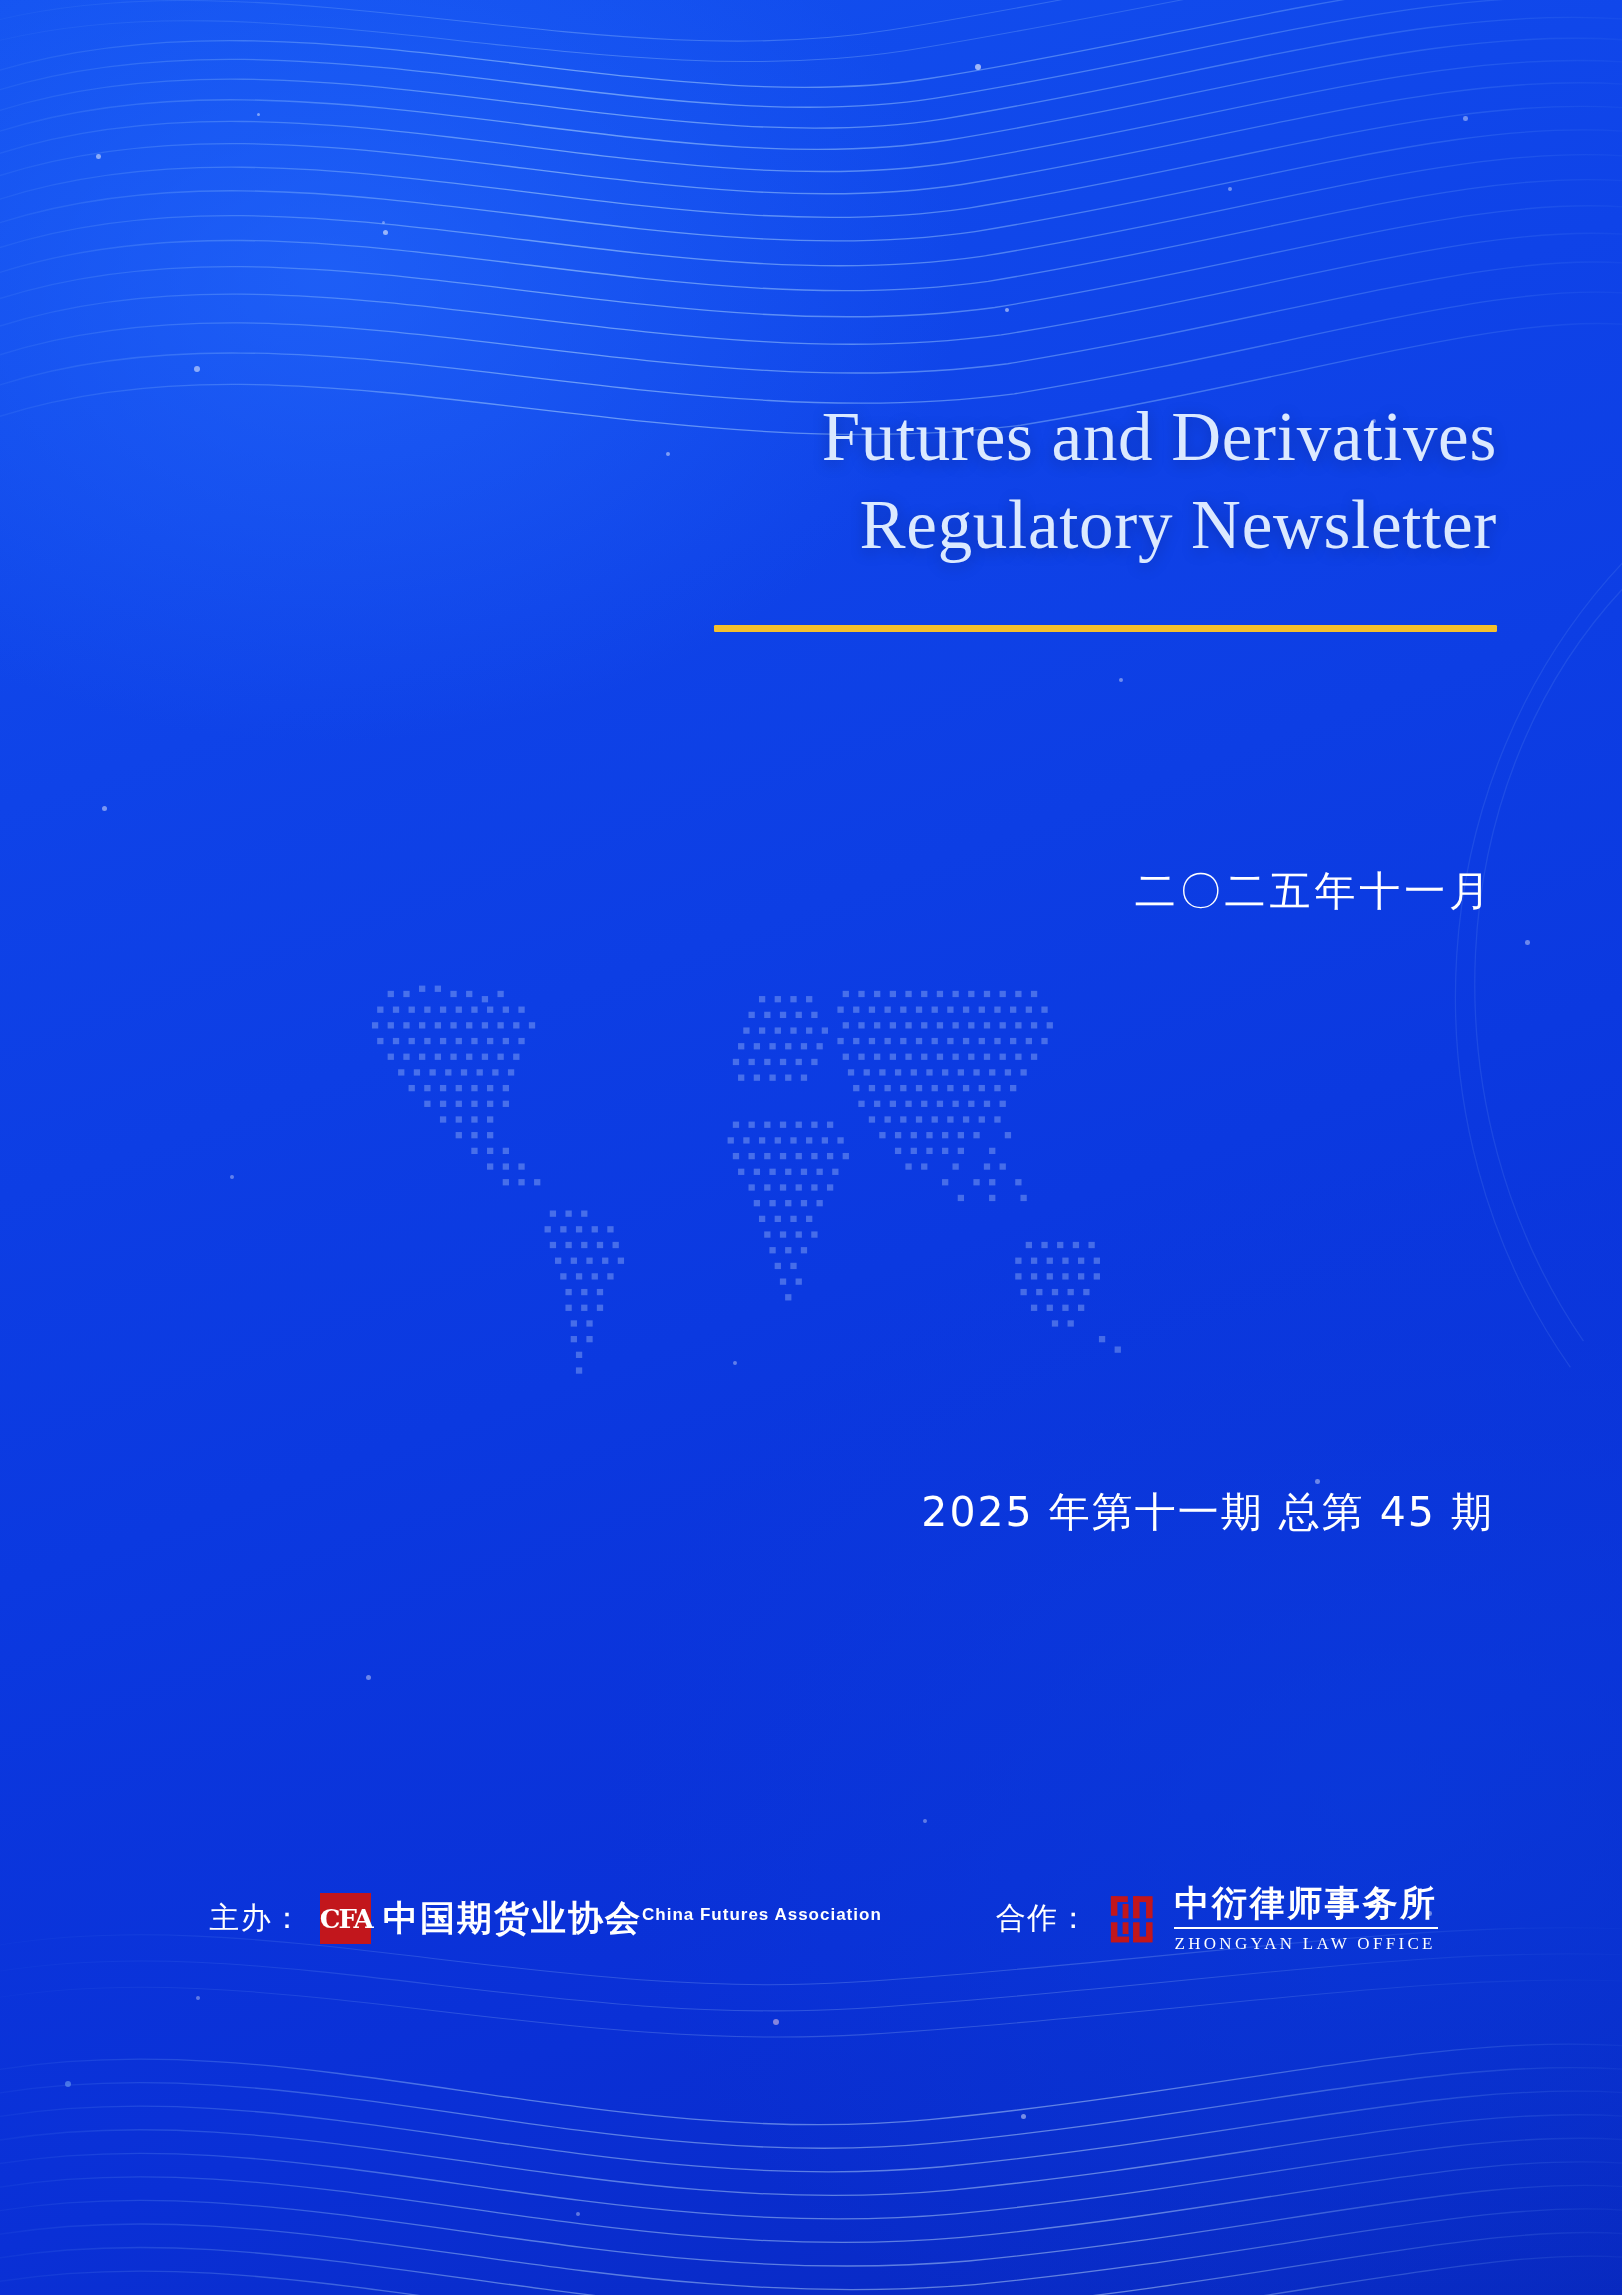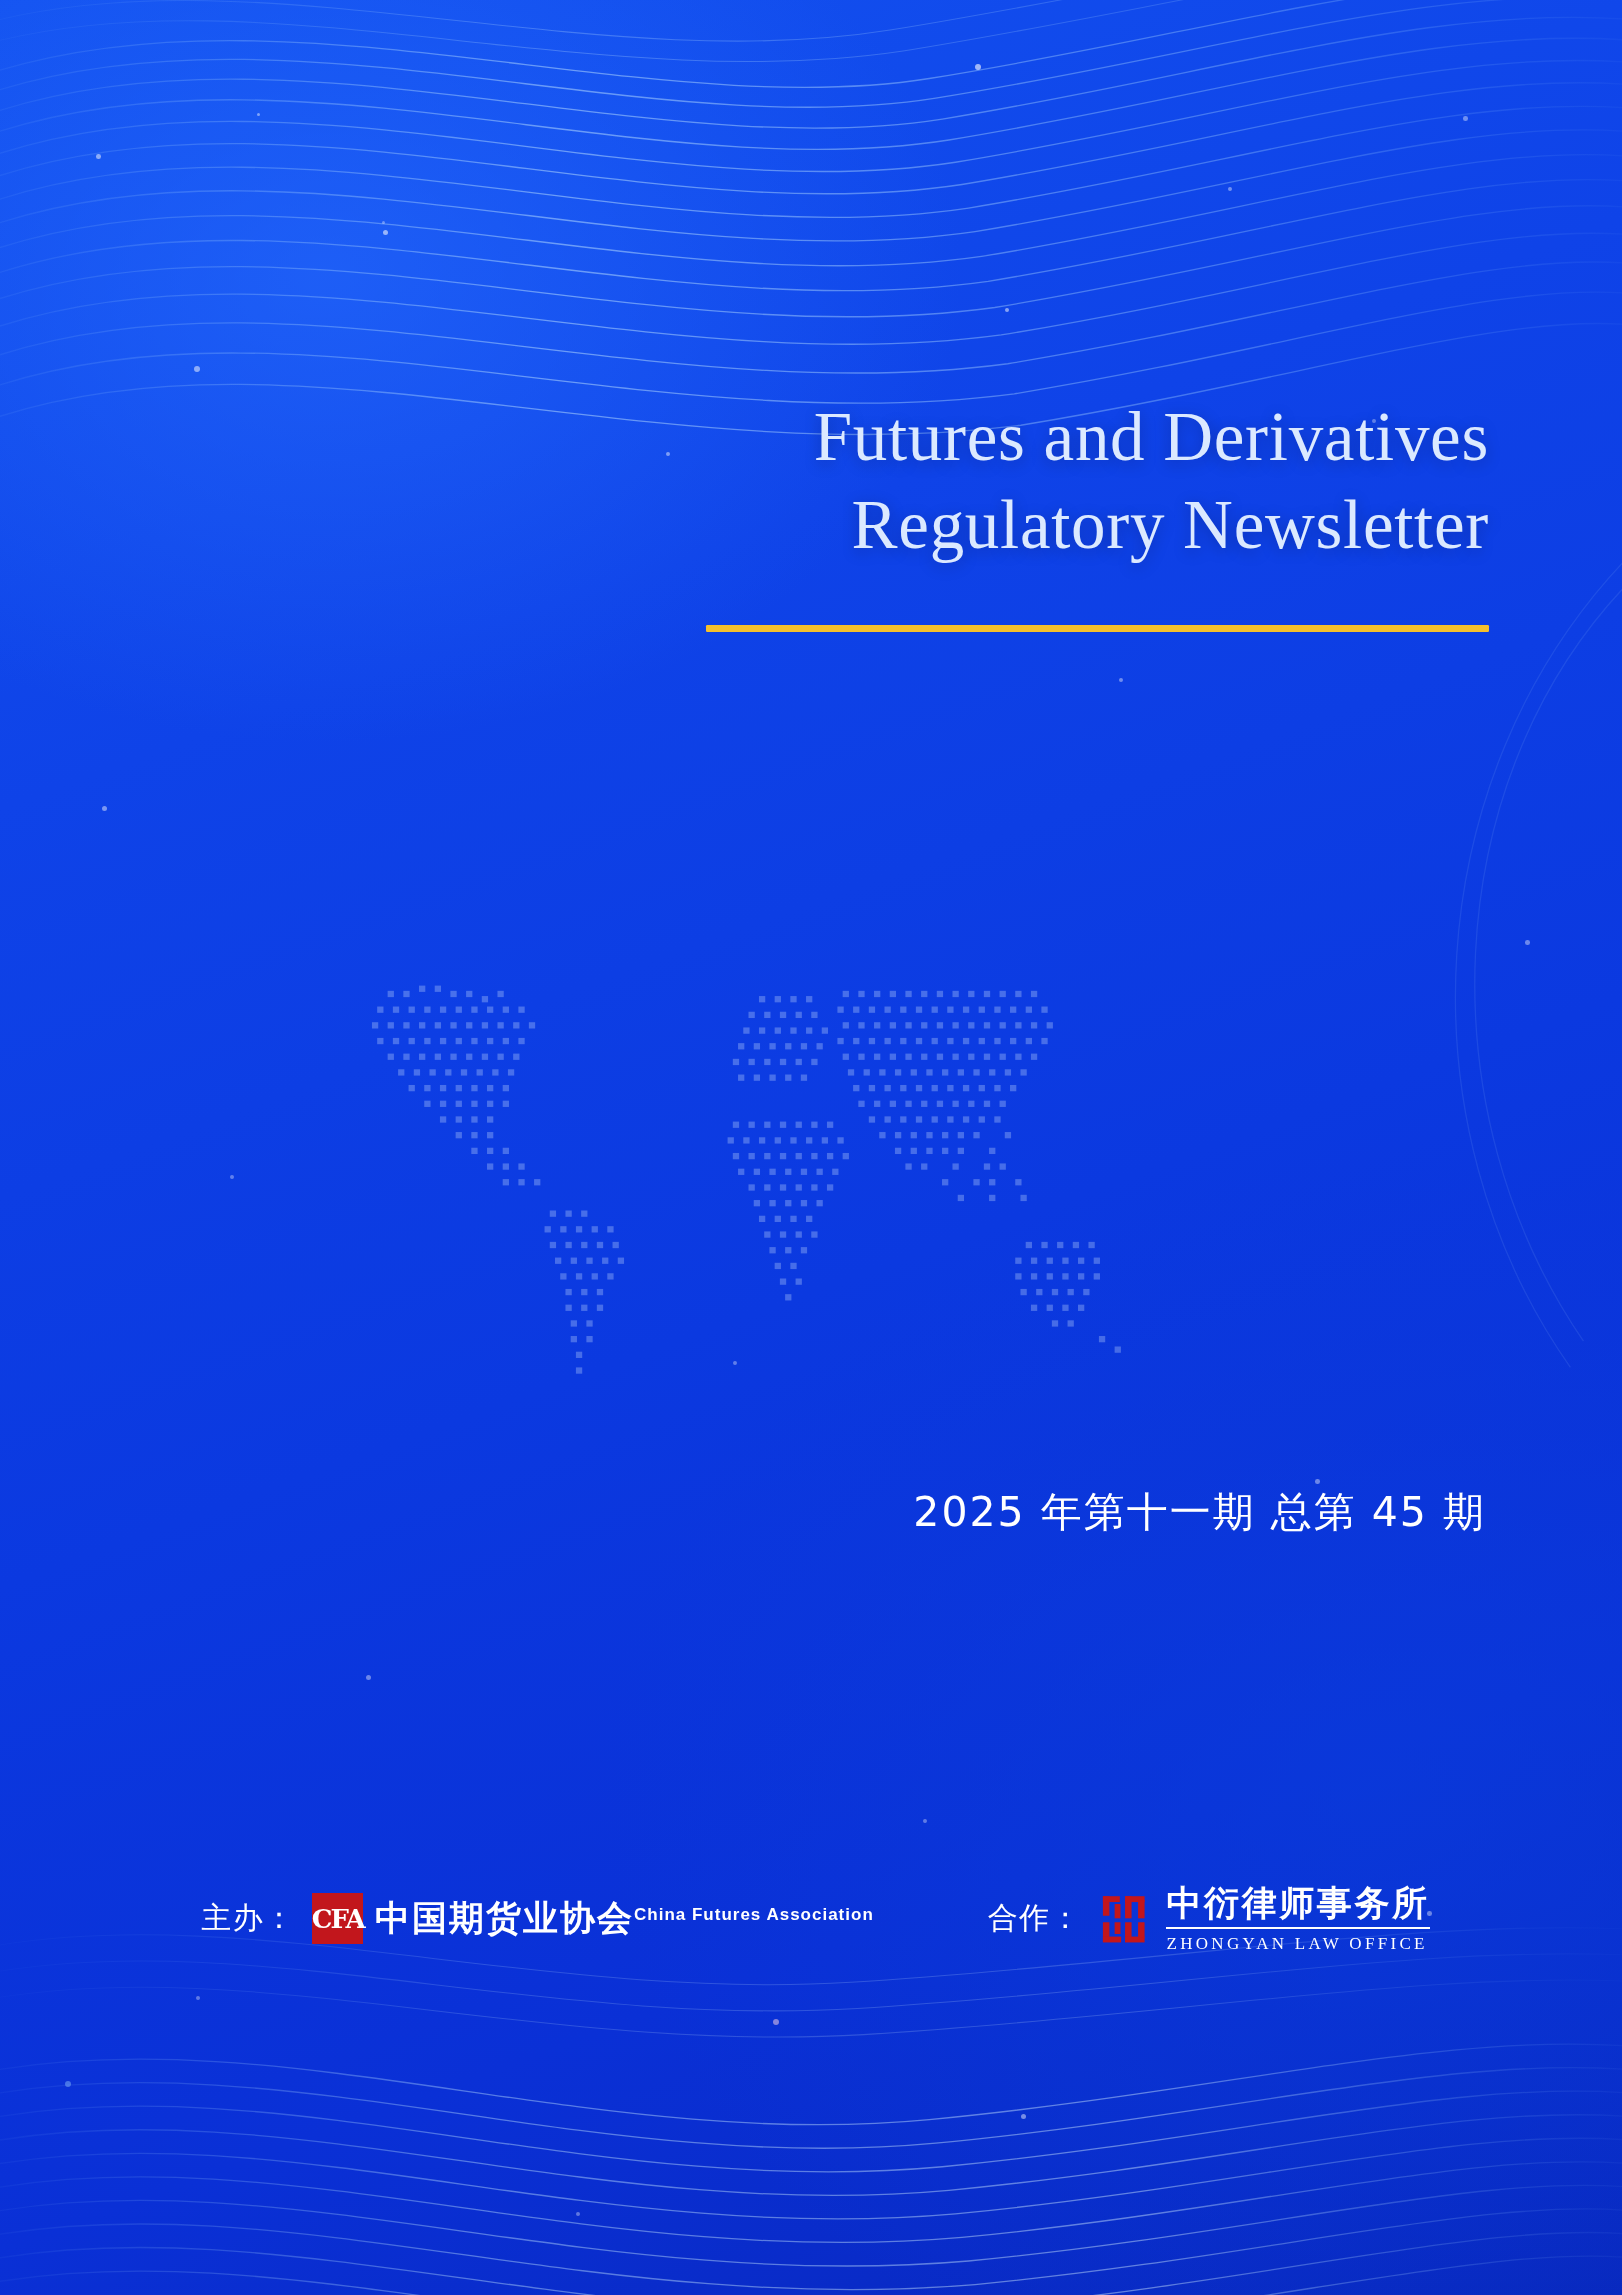--- a/index.html
+++ b/index.html
@@ -56,21 +56,21 @@
     top: 949px;
     width: 1021px;
     height: 523px;
     opacity: .30;
     pointer-events: none;
   }
 
   
   .content {
     position: absolute;
-    left: 4px; top: 0;
+    left: 12px; top: 0;
     width: 1350px; height: 2295px; text-decoration: underline;
   }
 
   .title-en {
     position: absolute;
     left: 0;
     top: 393px;
     width: 1485px;
     text-align: right;
     color: #dbe9ff;
@@ -725,20 +725,21 @@
   <div class="content">
 
     <div class="title-en">
       <div>Futures and Derivatives</div>
       <div>Regulatory Newsletter</div>
     </div>
 
     <div class="gold-rule"></div>
 
 
+    <div class="date-cn">二〇二五年十一月</div>
 
     <div class="issue-line">2025 年第十一期 总第 45 期</div>
 
     <div class="footer">
 
       <div class="org-block">
         <span class="org-label">主办：</span>
         <span class="cfa-logo">
           <span class="cfa-mark">CFA</span>
           <span class="cfa-text">

